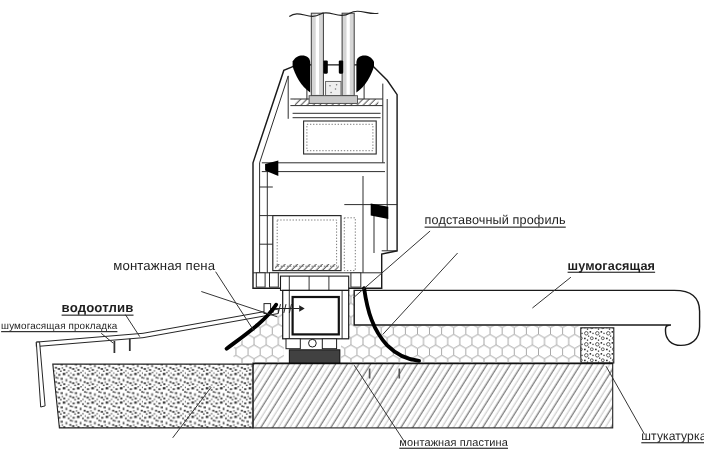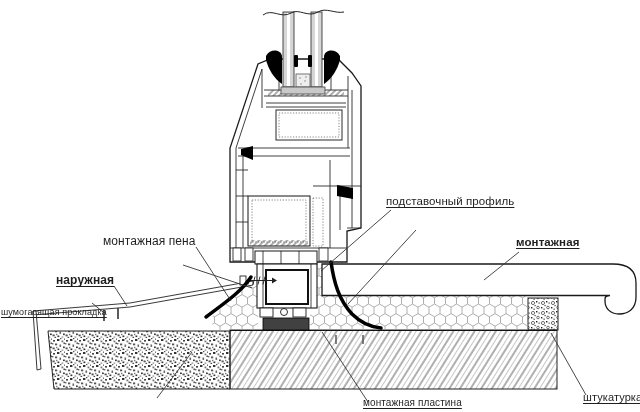--- a/index.html
+++ b/index.html
@@ -211,20 +211,20 @@
     <line x1="391" y1="210" x2="321" y2="271"></line>
     <line x1="416" y1="230" x2="348" y2="304"></line>
     <line x1="519" y1="252" x2="484" y2="280"></line>
     <line x1="157" y1="398" x2="192" y2="352"></line>
     <line x1="368" y1="402" x2="322" y2="332"></line>
     <line x1="586" y1="395" x2="551" y2="333"></line>
   </g>
 </svg>
 
 <div class="lbl" style="left:103px;top:235px;font-size:12px;text-align:right;">монтажная пена</div>
-<div class="lbl u b" style="left:56px;top:274px;font-size:12px;">наружная</div>
-<div class="lbl u" style="left:1px;top:292px;font-size:9px;margin-top:16px;">шумогасящая прокладка</div>
+<div class="lbl u b" style="left:56px;top:274px;font-size:12px;">водоотлив</div>
+<div class="lbl u" style="left:1px;top:292px;font-size:9px;">шумогасящая прокладка</div>
 <div class="lbl u" style="left:386px;top:195px;font-size:11.5px;">подставочный профиль</div>
-<div class="lbl u b" style="left:516px;top:236px;font-size:11.5px;">монтажная</div>
+<div class="lbl u b" style="left:516px;top:236px;font-size:11.5px;">шумогасящая</div>
 <div class="lbl u" style="left:363px;top:397px;font-size:10px;">монтажная пластина</div>
 <div class="lbl u" style="left:583px;top:391px;font-size:11px;">штукатурка</div>
 
 </div>
 
 </body></html>

